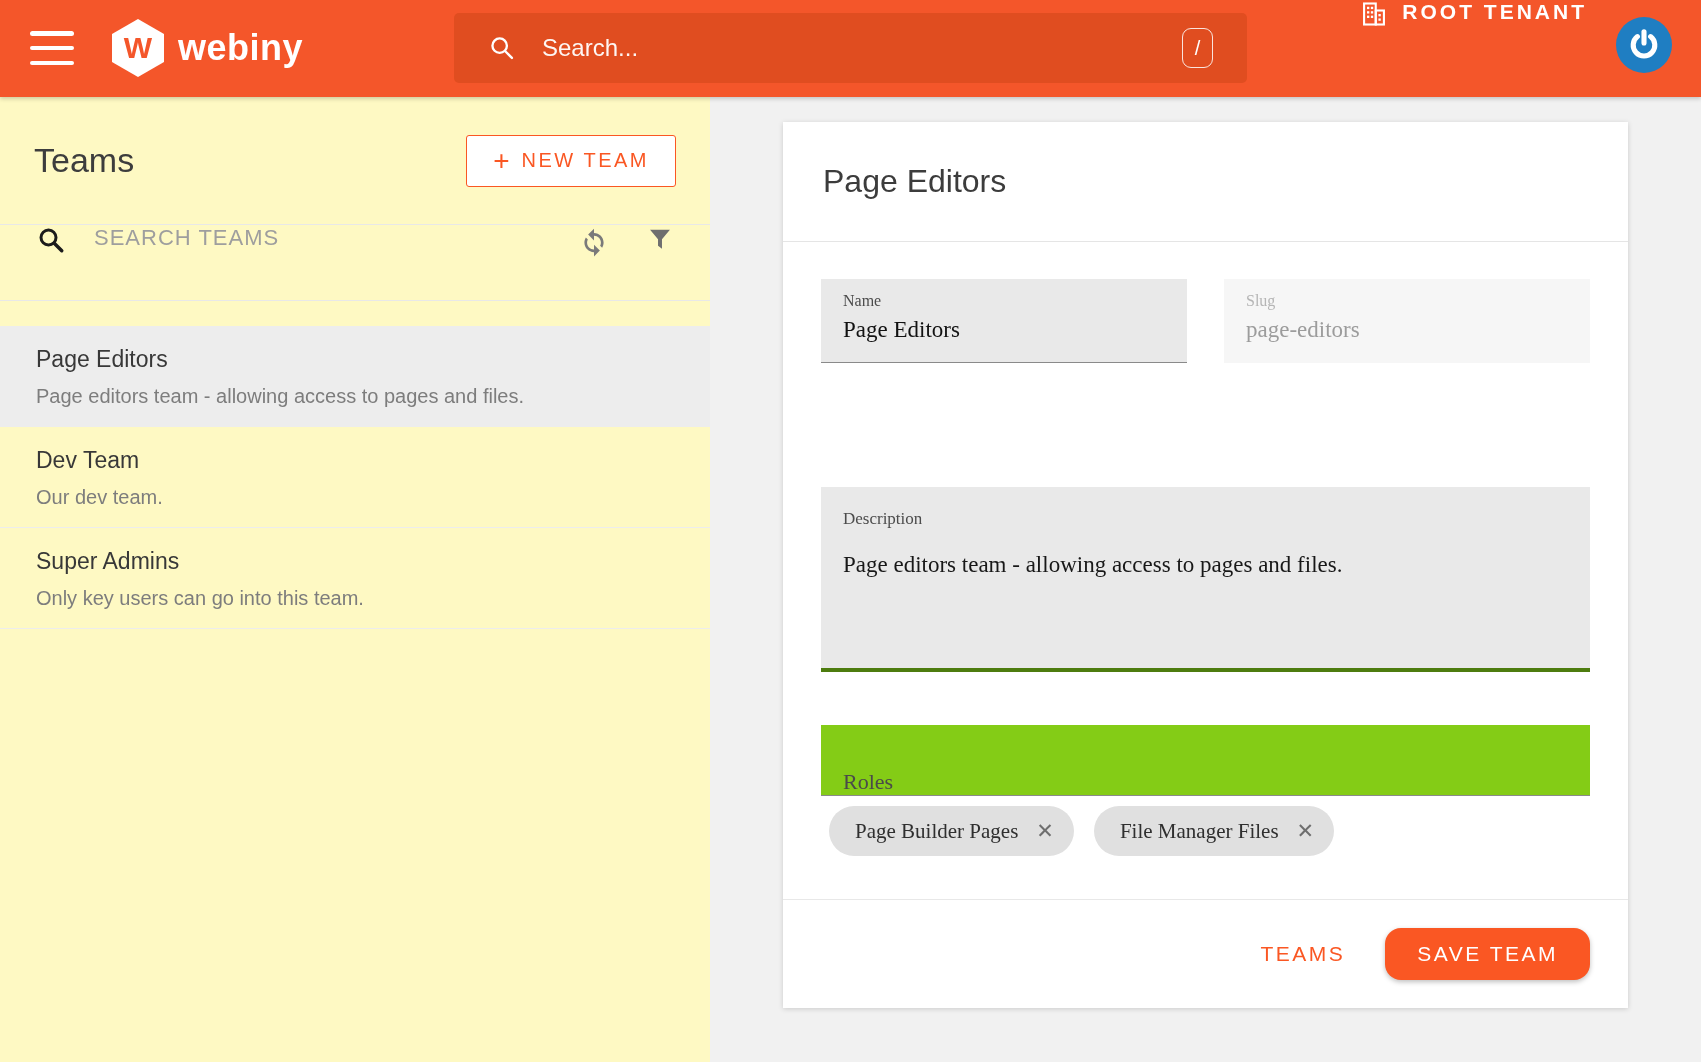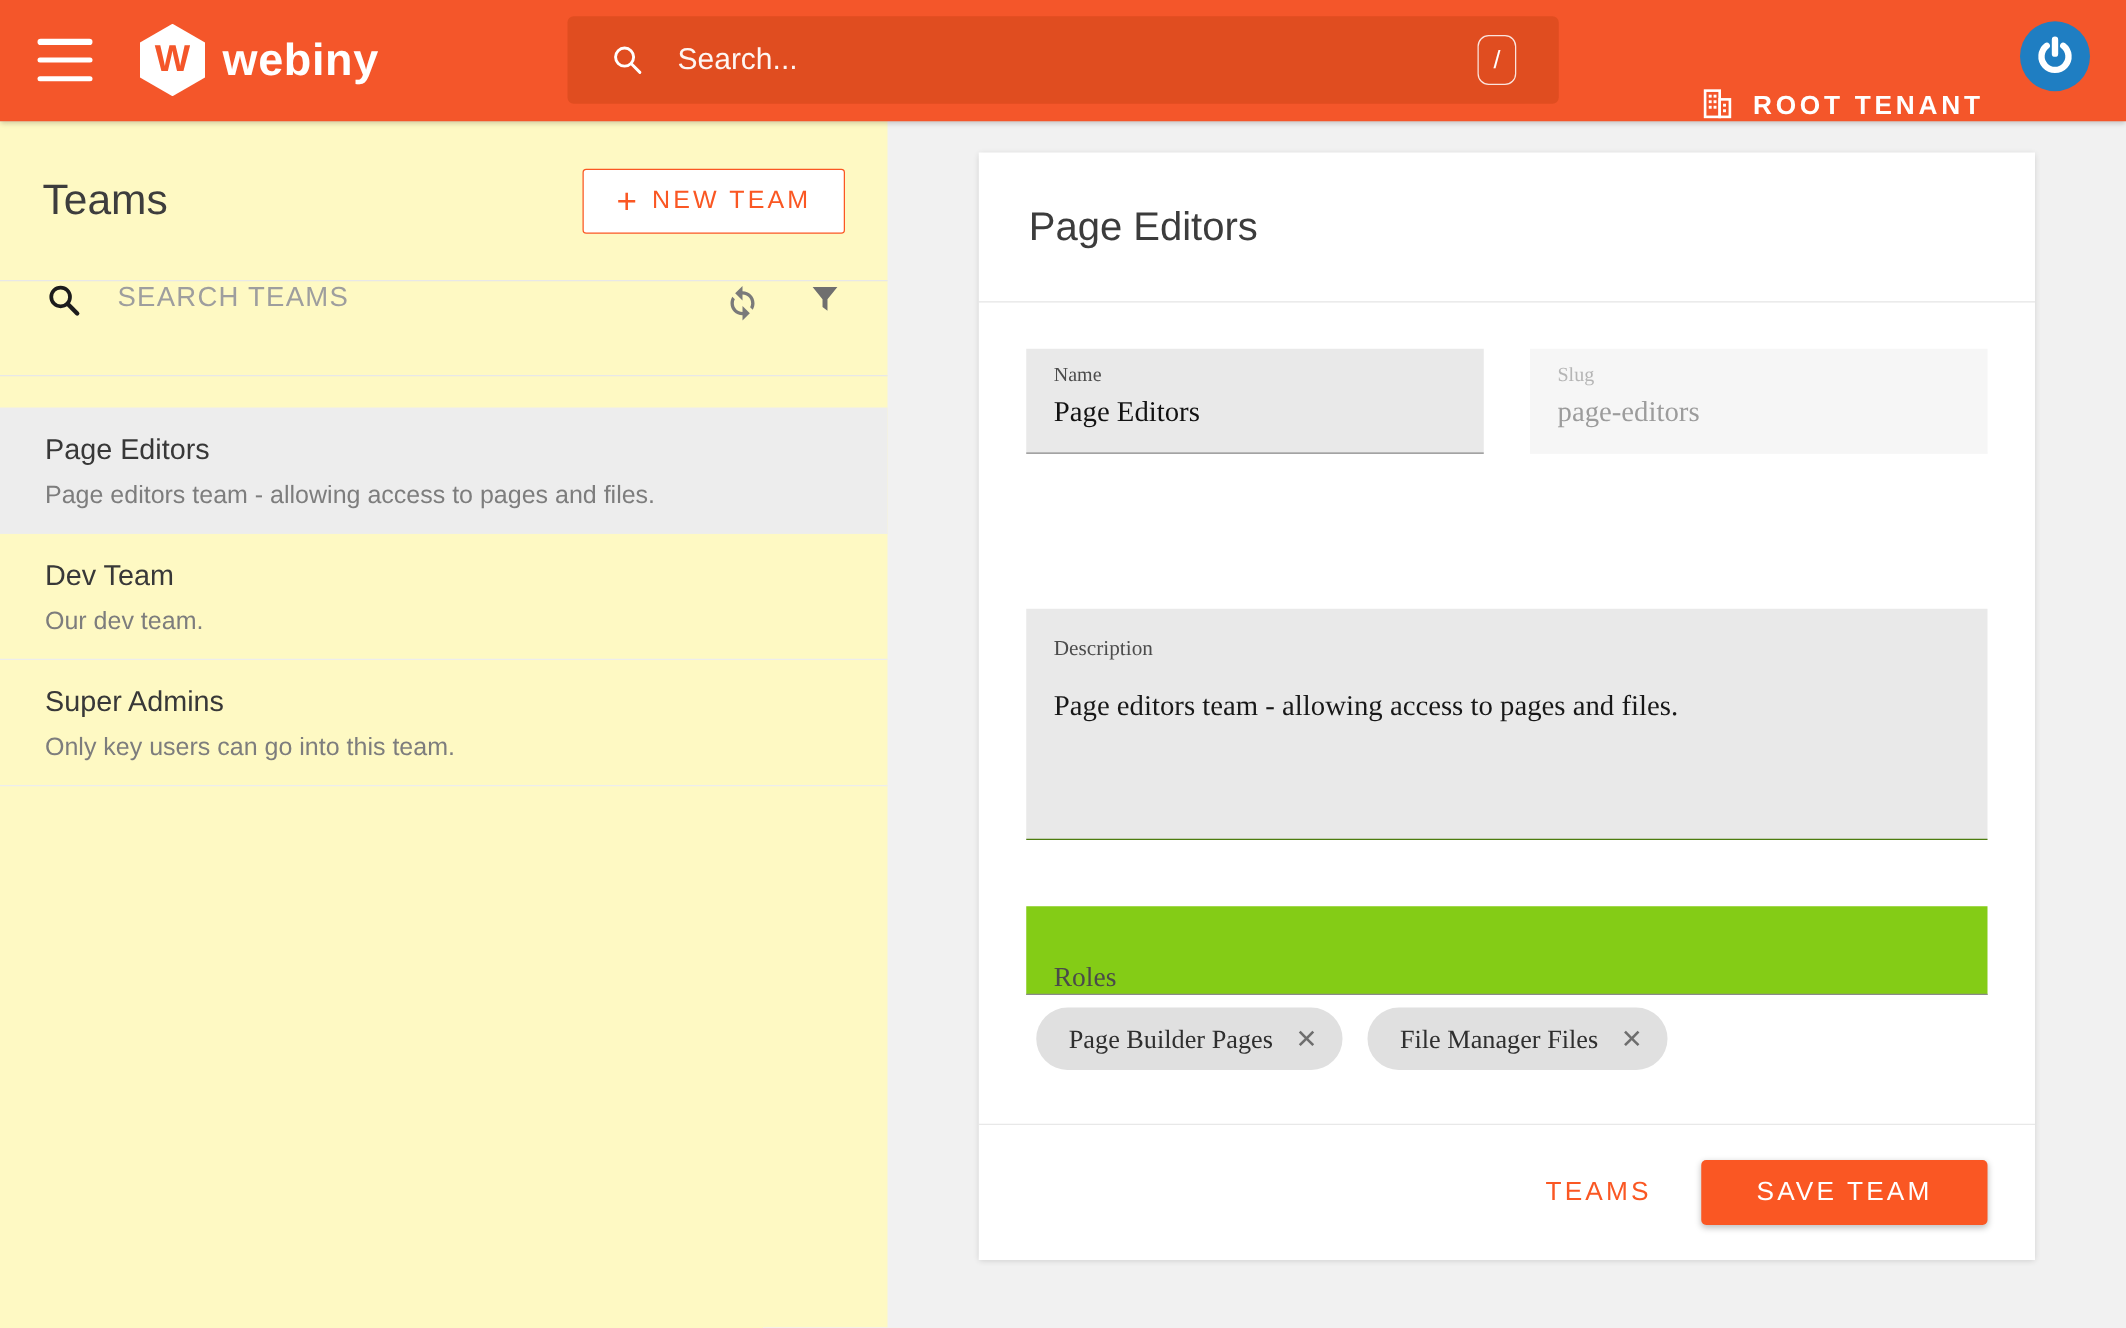--- a/index.html
+++ b/index.html
@@ -44,21 +44,21 @@
   }
   .searchbar input::placeholder { color:rgba(255,255,255,.95); opacity:1; }
   .slash-badge {
     width:31px; height:40px; border:1.5px solid rgba(255,255,255,.85); border-radius:9px;
     display:flex; align-items:center; justify-content:center;
     color:#fff; font-size:20px; flex:none;
   }
 
   .tenant {
     position:absolute; right:114px; top:0; height:97px;
-    display:flex; align-items:flex-end; gap:14px; cursor:pointer;
+    display:flex; align-items:flex-start; gap:14px; cursor:pointer;
   }
   .tenant-label { color:#fff; font-size:21px; font-weight:600; letter-spacing:3px; }
   .avatar {
     position:absolute; right:29px; top:17px; width:56px; height:56px;
     background:#1f7ec2; border-radius:50%;
     display:flex; align-items:center; justify-content:center; cursor:pointer;
   }
 
   
   .left-panel {
@@ -118,21 +118,21 @@
   .field input {
     width:100%; border:none; outline:none; background:transparent;
     font-size:23px; color:#121212; font-family:inherit;
   }
   .field.disabled { background:#f6f6f6; border-bottom:1px solid #f6f6f6; }
   .field.disabled .field-label { color:#b5b5b5; }
   .field.disabled input { color:#9c9c9c; }
 
   .desc-field {
     margin-top:124px; height:185px; background:#e9e9e9;
-    border-bottom:1px solid #4d7c0f; padding:22px 22px 0;
+    border-bottom:4px solid #4d7c0f; padding:22px 22px 0;
   }
   .desc-field .field-label { font-size:17px; color:#4c4c4c; }
   .desc-field textarea {
     width:100%; height:120px; margin-top:16px; border:none; outline:none; resize:none;
     background:transparent; font-size:23px; color:#181818; font-family:inherit;
   }
 
   .roles-field {
     margin-top:53px; height:71px; background:#84cc16;
     border-bottom:1px solid #8a8a8a;
@@ -153,21 +153,21 @@
     position:absolute; left:0; right:0; bottom:0; height:109px;
     border-top:1px solid #e8e8e8;
     display:flex; align-items:center; justify-content:flex-end;
     padding-right:38px; gap:40px;
   }
   .cancel-btn {
     background:none; border:none; color:#fa5723; font-size:21px;
     letter-spacing:2.5px; cursor:pointer; font-family:inherit;
   }
   .save-btn {
-    height:52px; padding:0 44px; background:#fa5723; border:none; border-radius:4px;
+    height:52px; padding:0 32px; background:#fa5723; border:none; border-radius:16px;
     color:#fff; font-size:21px; letter-spacing:2.5px; cursor:pointer;
     box-shadow:0 2px 5px rgba(0,0,0,.25); font-family:inherit;
   }
 </style>
 </head>
 <body>
 
 <header class="topbar">
   <div class="hamburger">
     <span></span>

